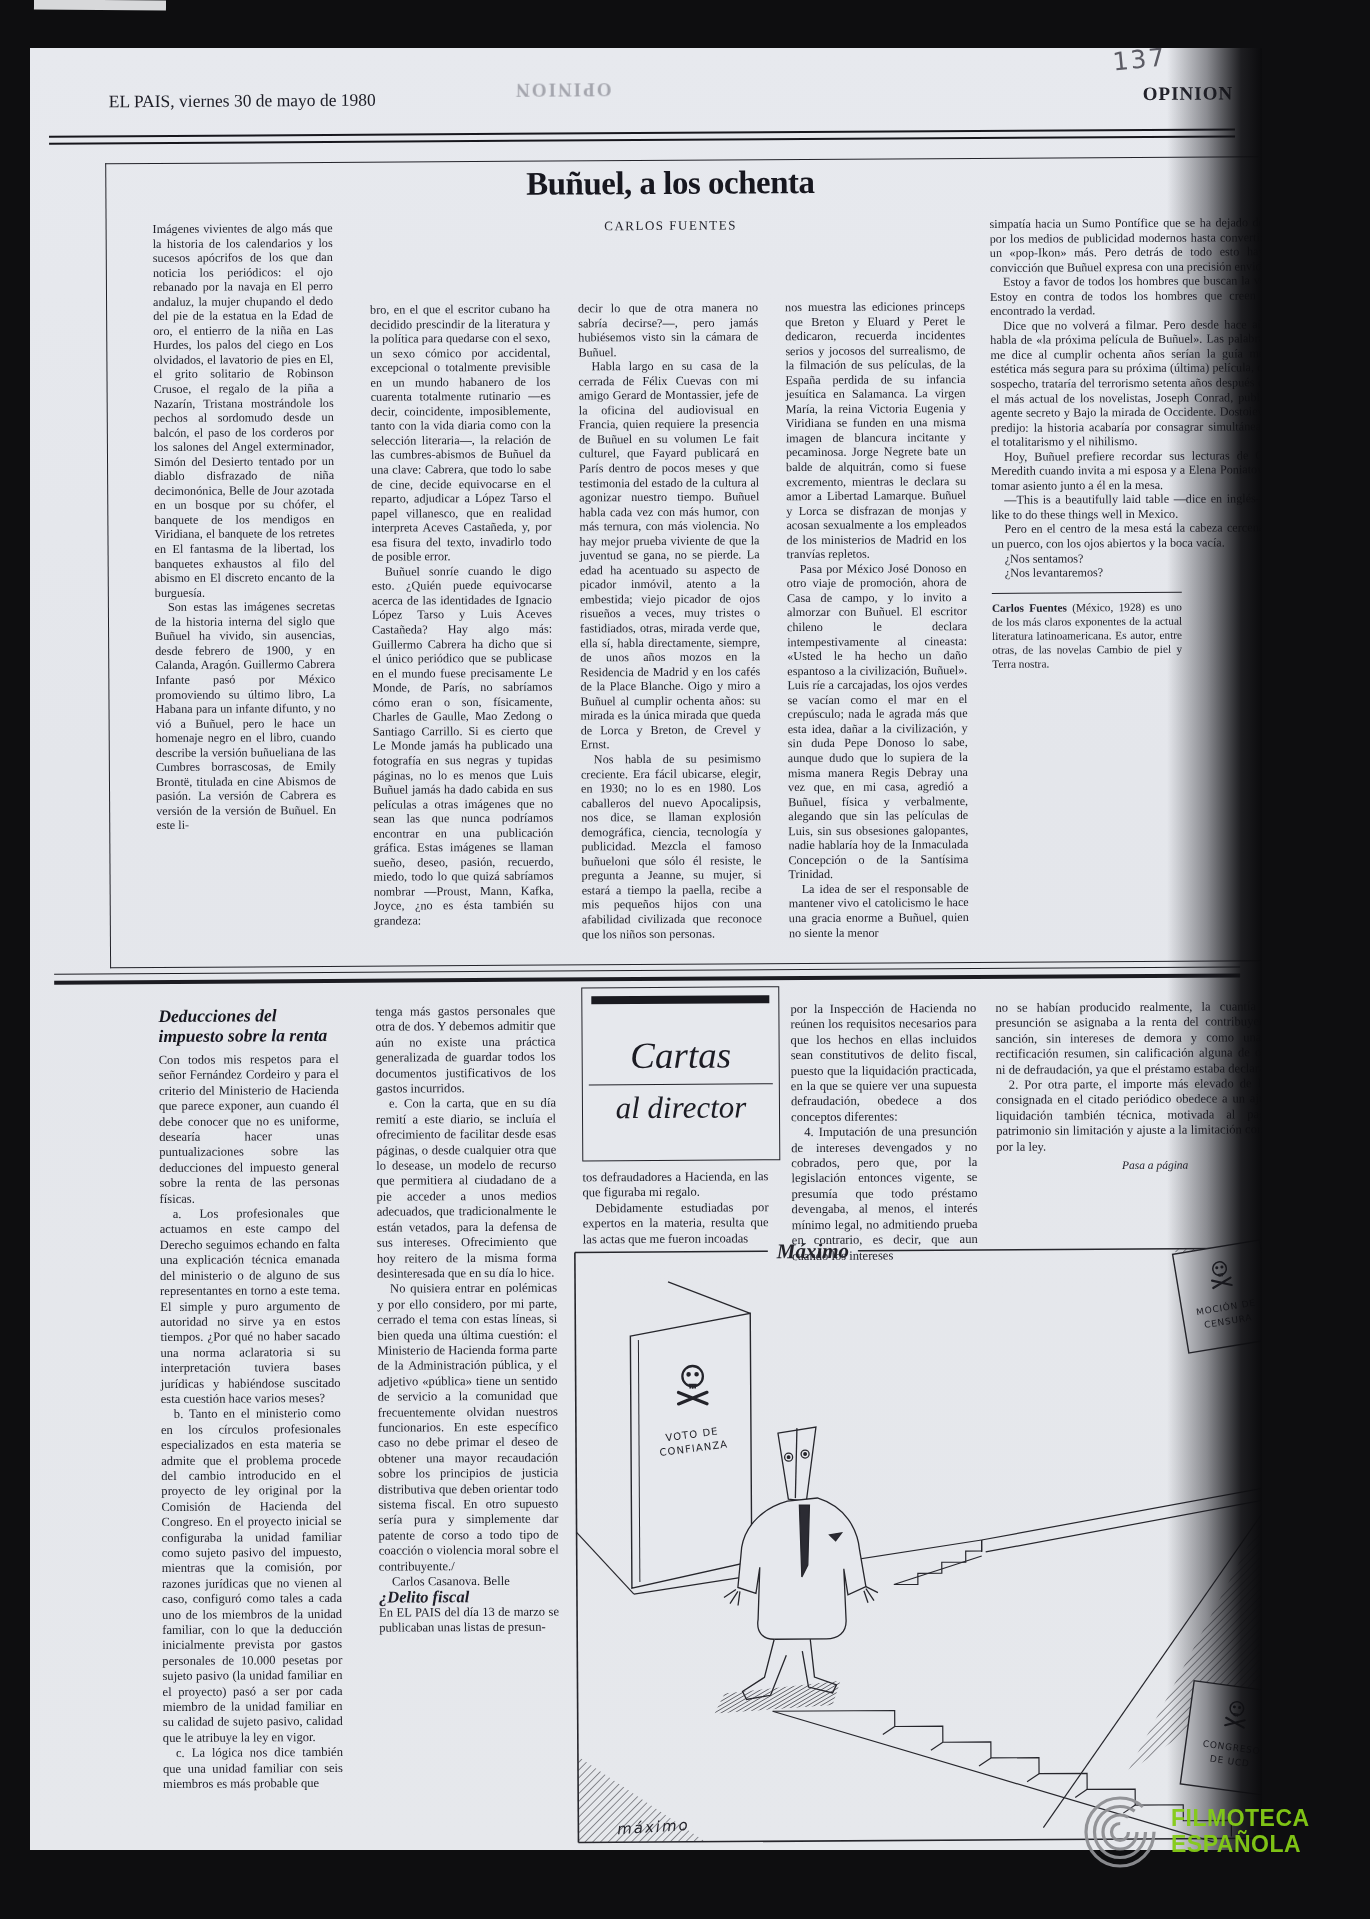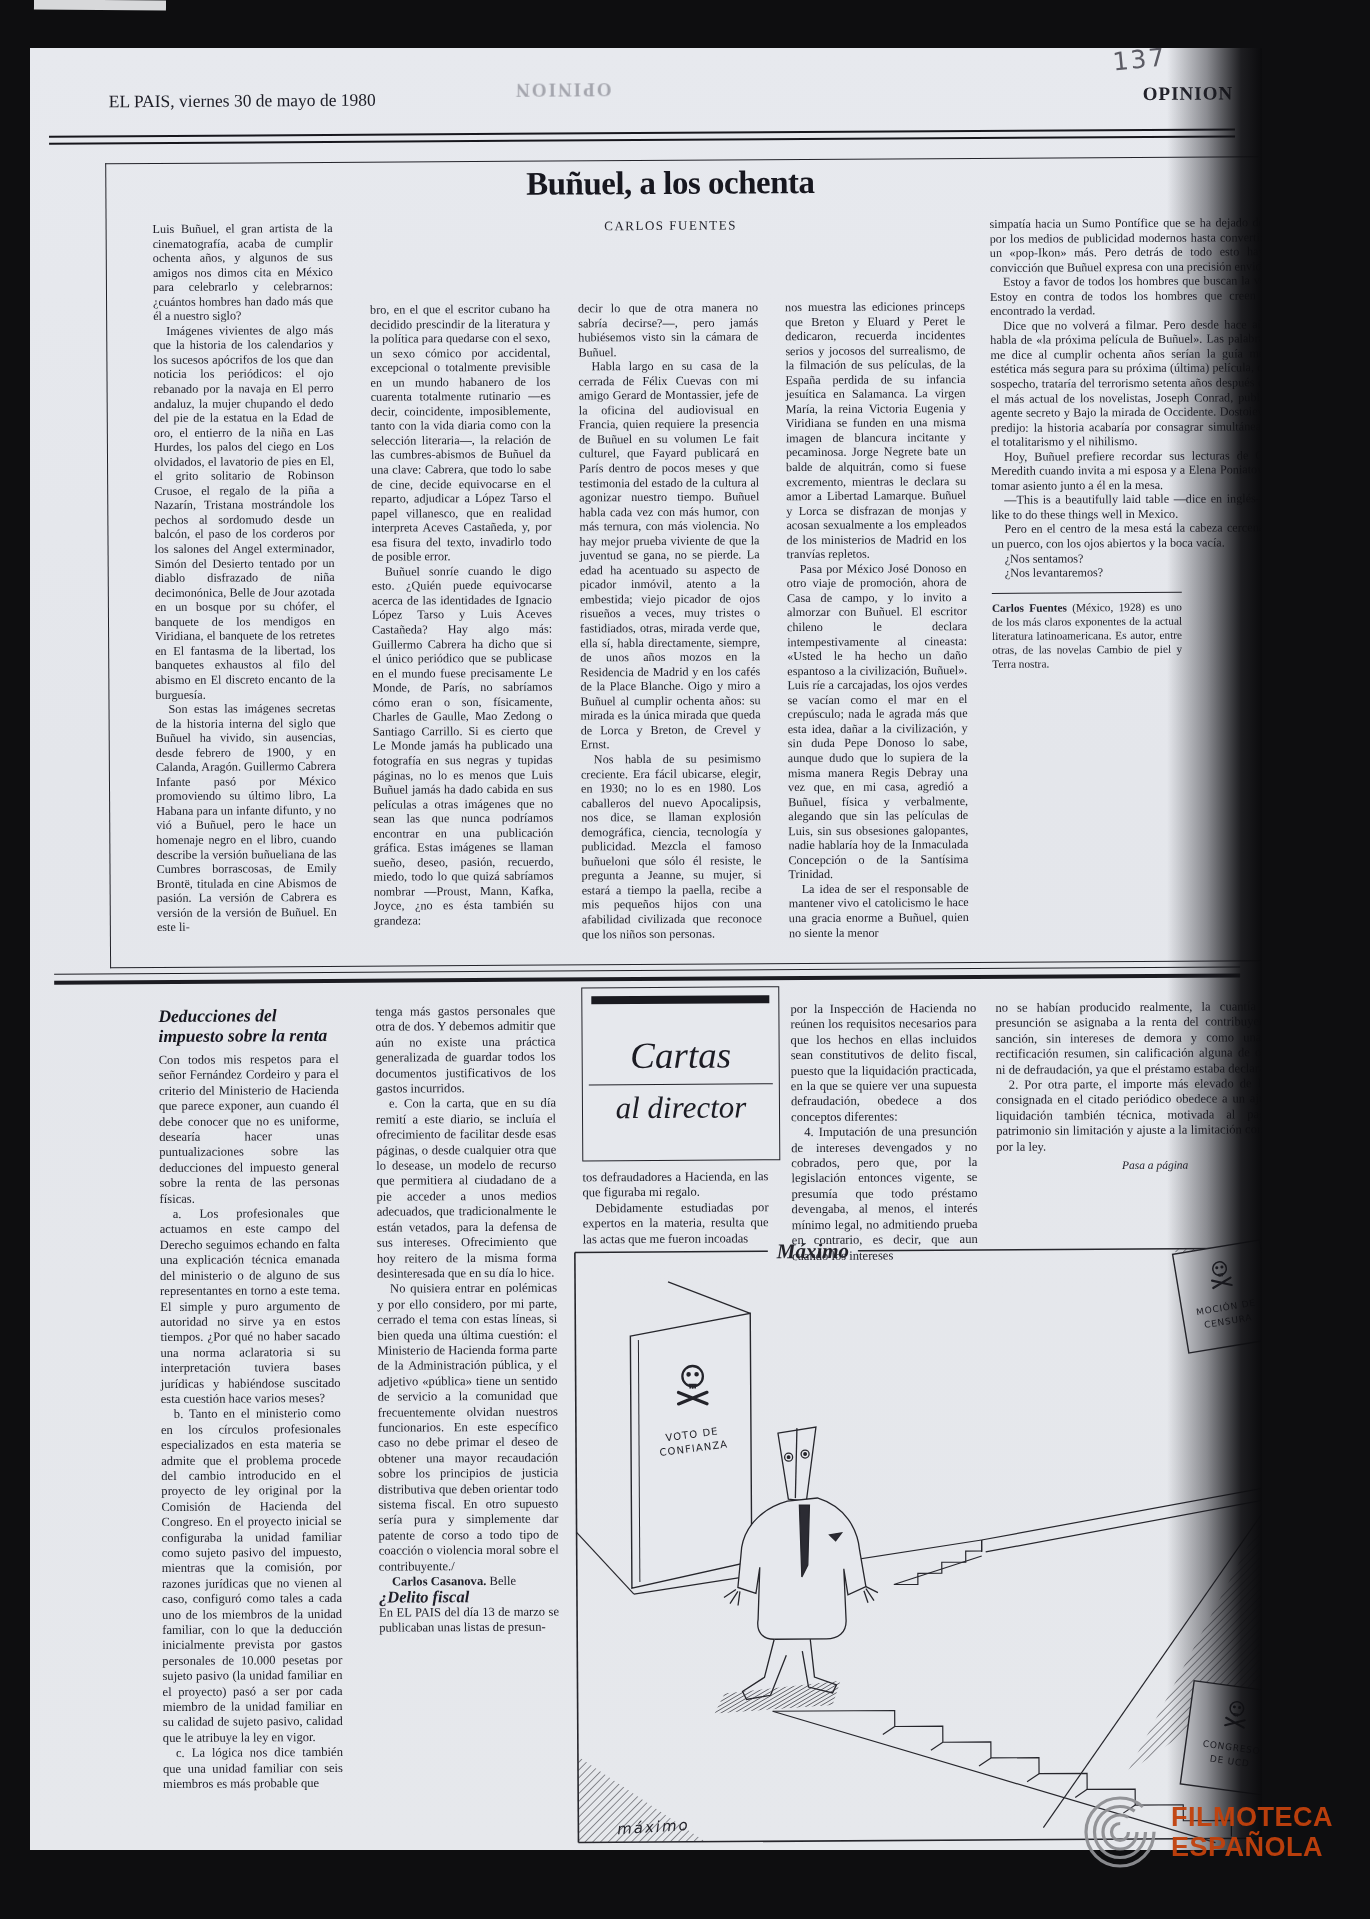--- a/index.html
+++ b/index.html
@@ -31,31 +31,31 @@
   .divider2{position:absolute;left:24px;top:929px;width:1186px;height:0;border-top:4px solid #1c1c22;}
   .bc1{left:128px;top:952px;}
   .bc2{left:345px;top:955px;}
   .bc3{left:551px;top:1122px;width:186px;}
   .bc4{left:760px;top:955px;width:186px;}
   .bc5{left:965px;top:955px;width:300px;}
   .lhead{position:absolute;left:128px;top:955px;width:185px;font-size:17.5px;line-height:20px;font-weight:bold;font-style:italic;color:#17171f;}
   .lhead2{font-size:16.5px;font-weight:bold;font-style:italic;margin:14px 0 6px 0;text-indent:0 !important;}
   .bc1t{top:1002px;}
   .sig{text-indent:13px;}
-  .sig .sn{font-weight:bold;}
+  .sig .sn{font-weight:normal;}
   .cartas{position:absolute;left:551px;top:939px;width:196px;height:172px;border:1.8px solid #23232a;background:#e6e8ed;}
   .cartas .bar{position:absolute;left:9px;top:8px;right:9px;height:8px;background:#1a1a20;}
   .cartas .l1{position:absolute;left:0;top:46px;width:100%;text-align:center;font-size:37px;font-style:italic;color:#1c1c24;}
   .cartas .rule{position:absolute;left:6px;top:96px;right:6px;border-top:1.6px solid #23232a;}
   .cartas .l2{position:absolute;left:0;top:102px;width:100%;text-align:center;font-size:31px;font-style:italic;color:#1c1c24;}
   .pasa{margin-top:4px;width:192px;text-align:right;font-style:italic;font-size:11.5px;}
   .cartoon{position:absolute;left:540px;top:1188px;width:700px;height:614px;}
   .edge{position:absolute;right:0;top:0;width:95px;height:100%;background:linear-gradient(to right,rgba(20,20,24,0) 0%,rgba(26,26,32,.45) 42%,rgba(14,14,17,.93) 78%,#0b0b0d 100%);pointer-events:none;}
   .wm{position:absolute;left:1082px;top:1794px;display:flex;align-items:center;gap:13px;opacity:.95;}
-  .wm-text{font-family:"Liberation Sans",sans-serif;font-weight:bold;font-size:27px;line-height:1.12;color:#c2410c;letter-spacing:.5px;}
+  .wm-text{font-family:"Liberation Sans",sans-serif;font-weight:bold;font-size:23px;line-height:1.12;color:#84cc16;letter-spacing:.5px;}
   svg text{font-family:"DejaVu Sans",sans-serif;fill:#23232a;}
   .mx-label{font-family:"Liberation Serif",serif;font-style:italic;font-weight:bold;font-size:21px;}
   .sgn{font-size:9px;letter-spacing:.8px;text-anchor:middle;}
   .doorsgn{font-size:10px;letter-spacing:1.1px;text-anchor:middle;}
   .autog{font-style:italic;font-size:15px;letter-spacing:2px;}
 </style>
 </head>
 <body>
 
 <div class="scene">
@@ -69,21 +69,20 @@
       <div class="ghost">OPINION</div>
       <div class="mh-right">OPINION</div>
       <div class="mh-rule"></div>
 
       <div class="abox">
         <div class="ahead">
           <div class="atitle">Buñuel, a los ochenta</div>
           <div class="abyline">CARLOS FUENTES</div>
         </div>
         <div class="ncol c1">
-            <p>Luis Buñuel, el gran artista de la cinematografía, acaba de cumplir ochenta años, y algunos de sus amigos nos dimos cita en México para celebrarlo y celebrarnos: ¿cuántos hombres han dado más que él a nuestro siglo?</p>
             <p>Imágenes vivientes de algo más que la historia de los calendarios y los sucesos apócrifos de los que dan noticia los periódicos: el ojo rebanado por la navaja en El perro andaluz, la mujer chupando el dedo del pie de la estatua en la Edad de oro, el entierro de la niña en Las Hurdes, los palos del ciego en Los olvidados, el lavatorio de pies en El, el grito solitario de Robinson Crusoe, el regalo de la piña a Nazarín, Tristana mostrándole los pechos al sordomudo desde un balcón, el paso de los corderos por los salones del Angel exterminador, Simón del Desierto tentado por un diablo disfrazado de niña decimonónica, Belle de Jour azotada en un bosque por su chófer, el banquete de los mendigos en Viridiana, el banquete de los retretes en El fantasma de la libertad, los banquetes exhaustos al filo del abismo en El discreto encanto de la burguesía.</p>
             <p>Son estas las imágenes secretas de la historia interna del siglo que Buñuel ha vivido, sin ausencias, desde febrero de 1900, y en Calanda, Aragón. Guillermo Cabrera Infante pasó por México promoviendo su último libro, La Habana para un infante difunto, y no vió a Buñuel, pero le hace un homenaje negro en el libro, cuando describe la versión buñueliana de las Cumbres borrascosas, de Emily Brontë, titulada en cine Abismos de pasión. La versión de Cabrera es versión de la versión de Buñuel. En este li-</p>
           </div>
         <div class="ncol c2">
             <p>bro, en el que el escritor cubano ha decidido prescindir de la literatura y la política para quedarse con el sexo, un sexo cómico por accidental, excepcional o totalmente previsible en un mundo habanero de los cuarenta totalmente rutinario —es decir, coincidente, imposiblemente, tanto con la vida diaria como con la selección literaria—, la relación de las cumbres-abismos de Buñuel da una clave: Cabrera, que todo lo sabe de cine, decide equivocarse en el reparto, adjudicar a López Tarso el papel villanesco, que en realidad interpreta Aceves Castañeda, y, por esa fisura del texto, invadirlo todo de posible error.</p>
             <p>Buñuel sonríe cuando le digo esto. ¿Quién puede equivocarse acerca de las identidades de Ignacio López Tarso y Luis Aceves Castañeda? Hay algo más: Guillermo Cabrera ha dicho que si el único periódico que se publicase en el mundo fuese precisamente Le Monde, de París, no sabríamos cómo eran o son, físicamente, Charles de Gaulle, Mao Zedong o Santiago Carrillo. Si es cierto que Le Monde jamás ha publicado una fotografía en sus negras y tupidas páginas, no lo es menos que Luis Buñuel jamás ha dado cabida en sus películas a otras imágenes que no sean las que nunca podríamos encontrar en una publicación gráfica. Estas imágenes se llaman sueño, deseo, pasión, recuerdo, miedo, todo lo que quizá sabríamos nombrar —Proust, Mann, Kafka, Joyce, ¿no es ésta también su grandeza:</p>
           </div>
         <div class="ncol c3">
             <p>decir lo que de otra manera no sabría decirse?—, pero jamás hubiésemos visto sin la cámara de Buñuel.</p>
             <p>Habla largo en su casa de la cerrada de Félix Cuevas con mi amigo Gerard de Montassier, jefe de la oficina del audiovisual en Francia, quien requiere la presencia de Buñuel en su volumen Le fait culturel, que Fayard publicará en París dentro de pocos meses y que testimonia del estado de la cultura al agonizar nuestro tiempo. Buñuel habla cada vez con más humor, con más ternura, con más violencia. No hay mejor prueba viviente de que la juventud se gana, no se pierde. La edad ha acentuado su aspecto de picador inmóvil, atento a la embestida; viejo picador de ojos risueños a veces, muy tristes o fastidiados, otras, mirada verde que, ella sí, habla directamente, siempre, de unos años mozos en la Residencia de Madrid y en los cafés de la Place Blanche. Oigo y miro a Buñuel al cumplir ochenta años: su mirada es la única mirada que queda de Lorca y Breton, de Crevel y Ernst.</p>

